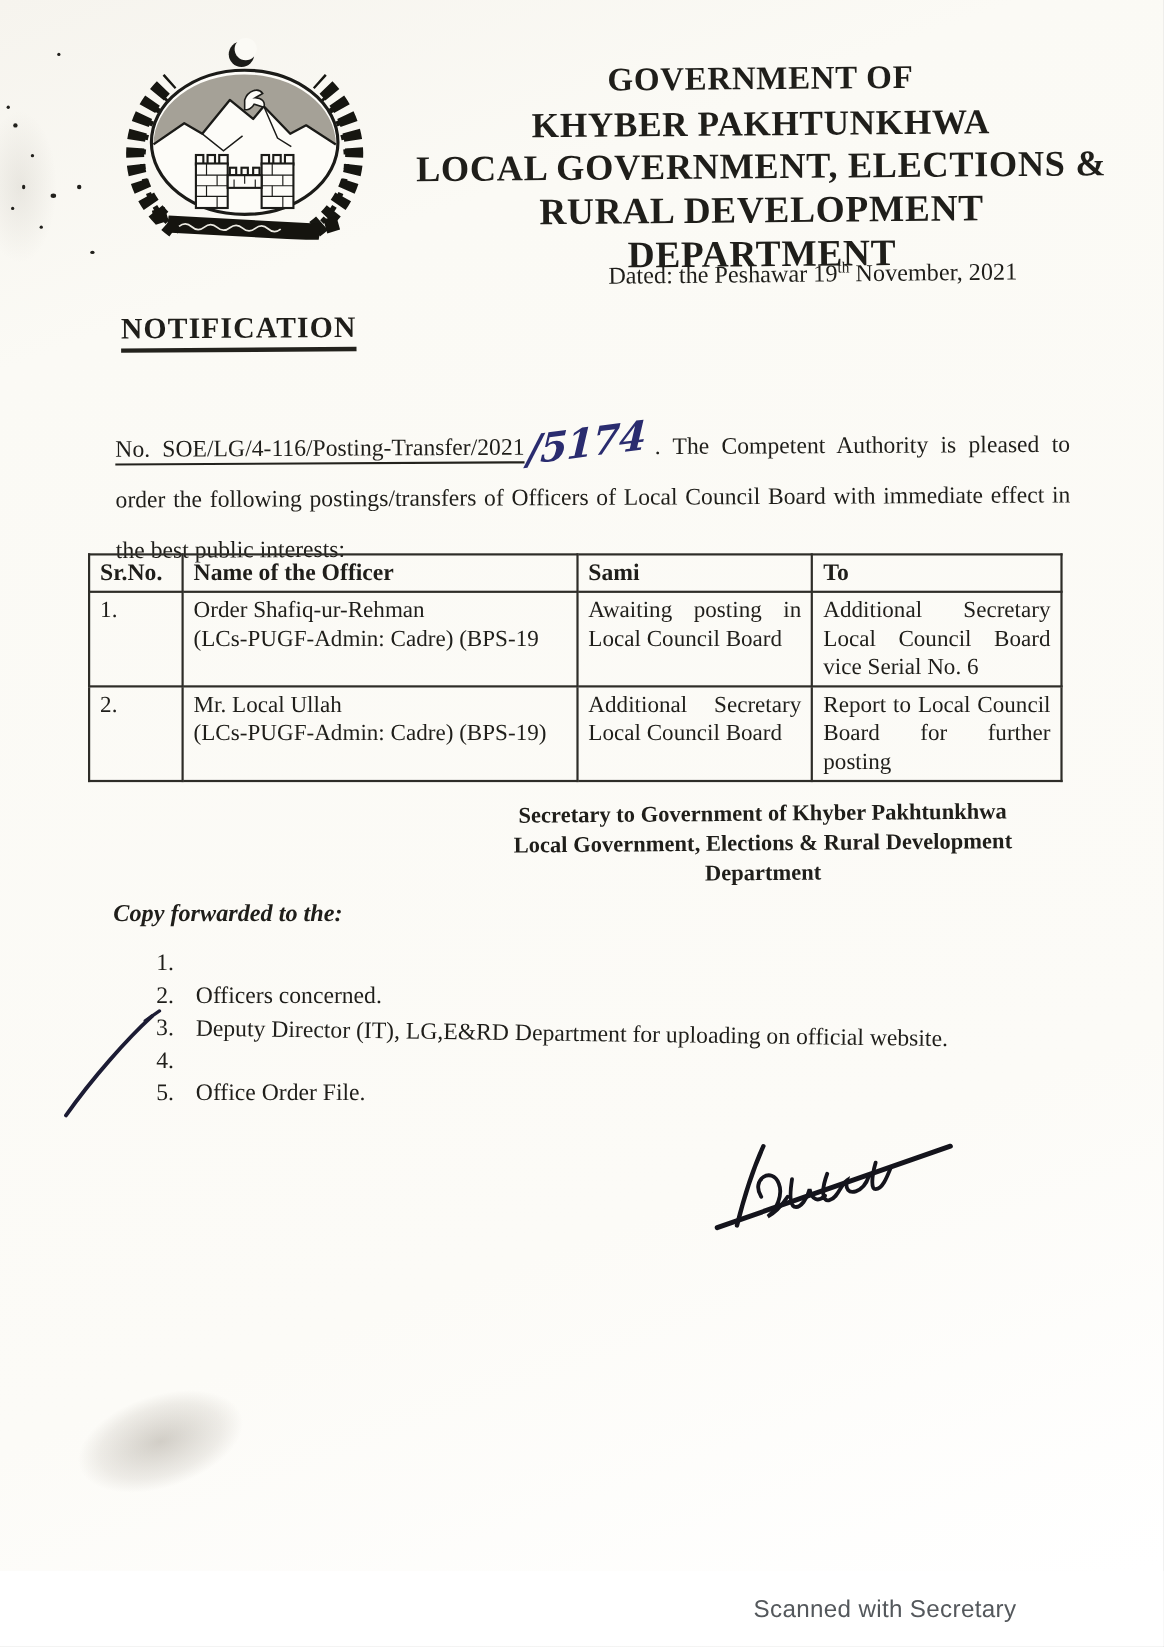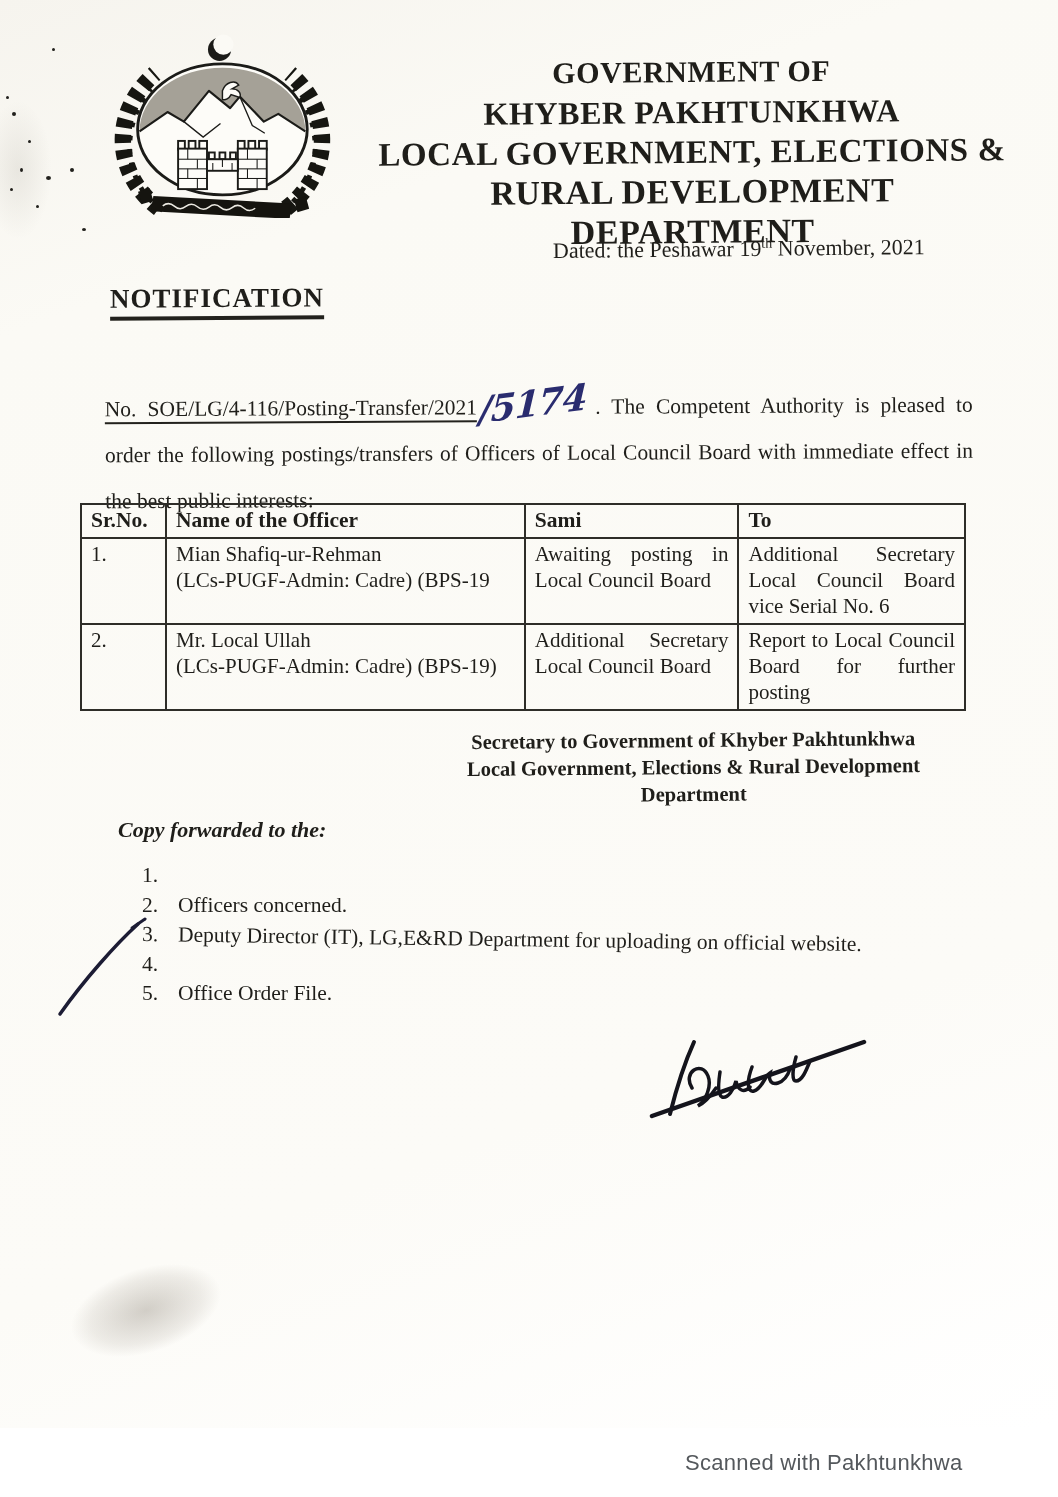--- a/index.html
+++ b/index.html
@@ -77,21 +77,21 @@
   .col-from { width:214px; } .col-to { width:227px; }
   td.just { text-align:justify; }
 
   .signatory {
     position:absolute; left:436px; top:727px; width:515px;
     text-align:center; font-weight:bold; font-size:20.5px; line-height:27px;
     transform:rotate(-0.5deg);
   }
 
   .copy-head {
-    position:absolute; left:118px; top:817px;
+    position:absolute; left:103px; top:817px;
     font-weight:bold; font-style:italic; font-size:22px;
   }
   .copy-list { position:absolute; left:142px; top:861px; width:790px; font-size:21.5px; }
   .copy-item { display:flex; line-height:29.5px; }
   .copy-item .num { width:36px; flex:0 0 36px; }
   .copy-item.tilt { transform:rotate(0.8deg); transform-origin:left center; }
 
   .slash-mark { position:absolute; left:52px; top:912px; }
 
   .sig-scribble { position:absolute; left:636px; top:1030px; }
@@ -211,21 +211,21 @@
     <tbody>
         <tr>
       <th>Sr.No.</th>
       <th>Name of the Officer</th>
       <th>Sami</th>
       <th>To</th>
     </tr>
     <tr>
       <td>1.</td>
       <td>
-        <div>Mian Shafiq-ur-Rehman</div>
+        <div>Order Shafiq-ur-Rehman</div>
         <div>(LCs-PUGF-Admin: Cadre) (BPS-19</div>
       </td>
       <td class="just">Awaiting posting in Local Council Board</td>
       <td class="just">Additional Secretary Local Council Board vice Serial No. 6</td>
     </tr>
     <tr>
       <td>2.</td>
       <td>
         <div>Mr. Local Ullah</div>
         <div>(LCs-PUGF-Admin: Cadre) (BPS-19)</div>
@@ -273,15 +273,15 @@
     <g fill="none" stroke="#14141c" stroke-linecap="round">
       <path d="M 34,84 C 40,60 48,34 58,12" stroke-width="4"></path>
       <path d="M 56,58 c -10,-16 10,-28 16,-12 c 4,10 -2,24 -10,30 c 8,-4 14,-12 18,-18
                m 4,-16 c -2,13 -2,23 2,25 c 6,2 12,-8 14,-16 c 2,10 8,12 14,6
                m 2,-20 c -6,16 -4,26 2,24 c 8,-2 10,-14 16,-18 c -2,8 2,12 8,10 c 6,-2 10,-8 12,-14
                m 6,-12 c -4,14 -4,24 0,24 c 6,0 10,-10 14,-20" stroke-width="3.5"></path>
       <path d="M 16,86 L 228,12" stroke-width="4.5"></path>
     </g>
   </svg>
 
-  <div class="scan-label">Scanned with Pakhtunkhwa</div>
+  <div class="scan-label">Scanned with Secretary</div>
 
 </div>
 
 </body></html>

